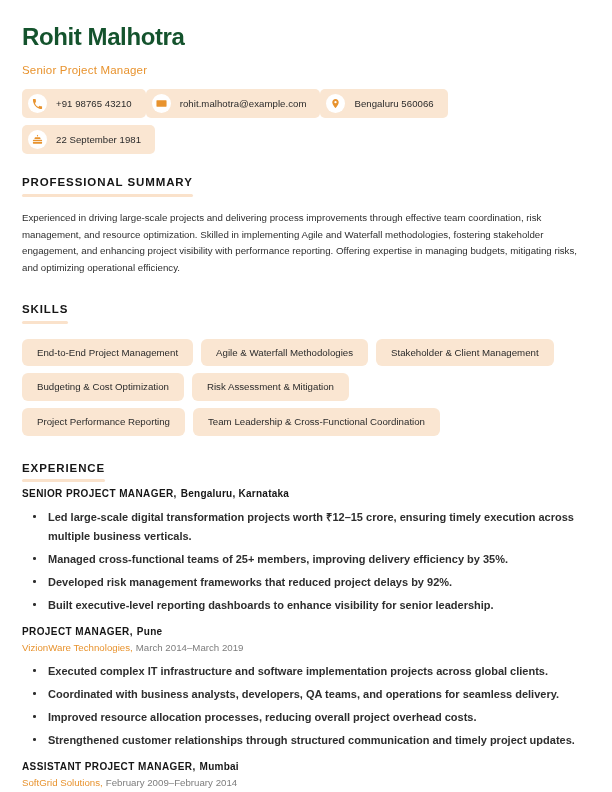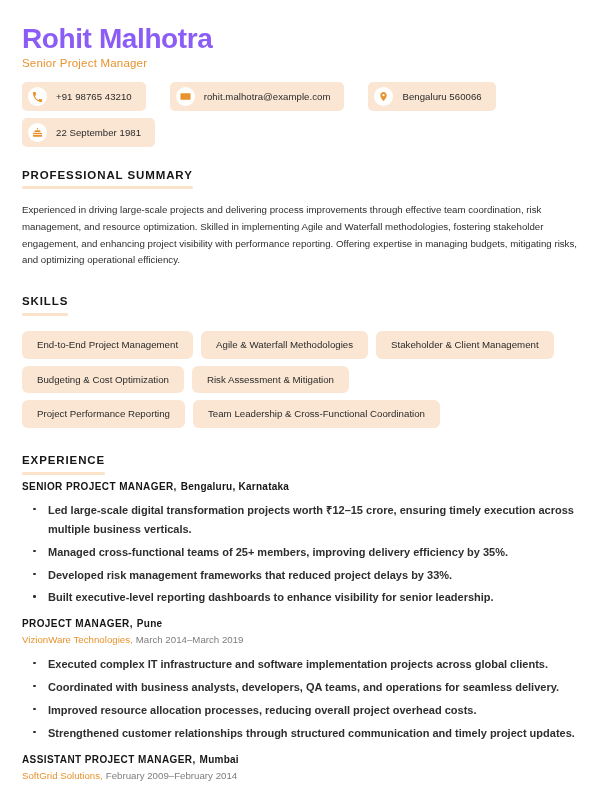--- a/index.html
+++ b/index.html
@@ -18,45 +18,45 @@
     width: 612px;
     height: 792px;
     box-sizing: border-box;
     padding: 24px 22px 0 22px;
     background: #ffffff;
     position: relative;
   }
 
   
   .name {
-    font-size: 28px;
+    font-size: 24px;
     font-weight: 700;
     letter-spacing: -0.4px;
-    color: #8b5cf6;
+    color: #14532d;
     line-height: 1.1;
-    margin: 0 0 2px 0;
+    margin: 0 0 14px 0;
   }
   .subtitle {
     font-size: 11.5px;
     color: #e8932e;
     letter-spacing: 0.2px;
     margin: 0 0 11px 0;
     line-height: 1.2;
   }
 
   .contact-rows {
     display: flex;
     flex-direction: column;
     gap: 7px;
     margin-bottom: 18px;
   }
   .contact-row {
     display: flex;
     flex-wrap: wrap;
-    gap: 24px;
+    gap: 0;
   }
   .contact-pill {
     display: inline-flex;
     align-items: center;
     background: #fae6d2;
     border-radius: 5px;
     padding: 5px 14px 5px 6px;
     gap: 9px;
   }
   .pill-icon {
@@ -270,21 +270,21 @@
 
     <div class="exp-list">
 
       <div class="exp-item">
         <div class="exp-title">
           <span class="role">SENIOR PROJECT MANAGER,</span><span class="loc">Bengaluru, Karnataka</span>
         </div>
         <ul class="bullets">
           <li>Led large-scale digital transformation projects worth ₹12–15 crore, ensuring timely execution across multiple business verticals.</li>
           <li>Managed cross-functional teams of 25+ members, improving delivery efficiency by 35%.</li>
-          <li>Developed risk management frameworks that reduced project delays by 33%.</li>
+          <li>Developed risk management frameworks that reduced project delays by 92%.</li>
           <li>Built executive-level reporting dashboards to enhance visibility for senior leadership.</li>
         </ul>
       </div>
 
       <div class="exp-item">
         <div class="exp-title">
           <span class="role">PROJECT MANAGER,</span><span class="loc">Pune</span>
         </div>
         <div class="exp-meta">
           <span class="exp-company">VizionWare Technologies,</span><span class="exp-dates">March 2014–March 2019</span>

